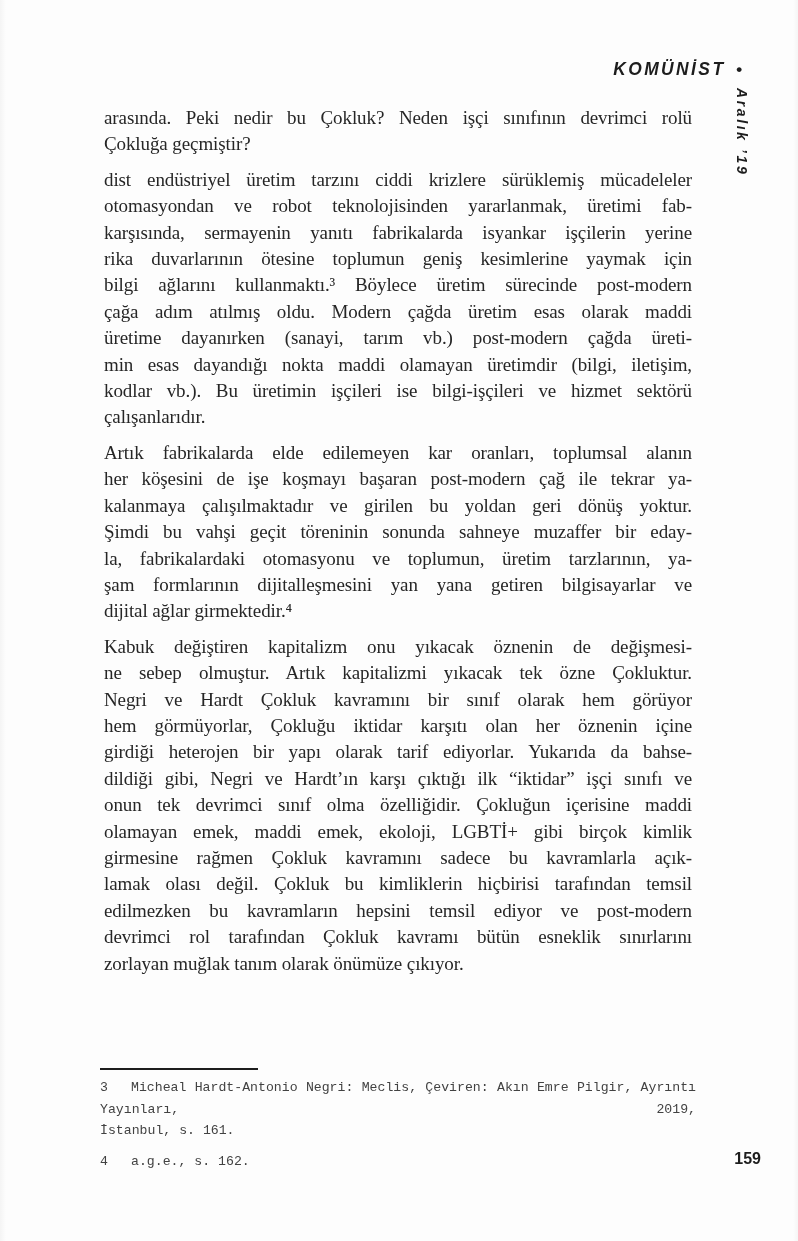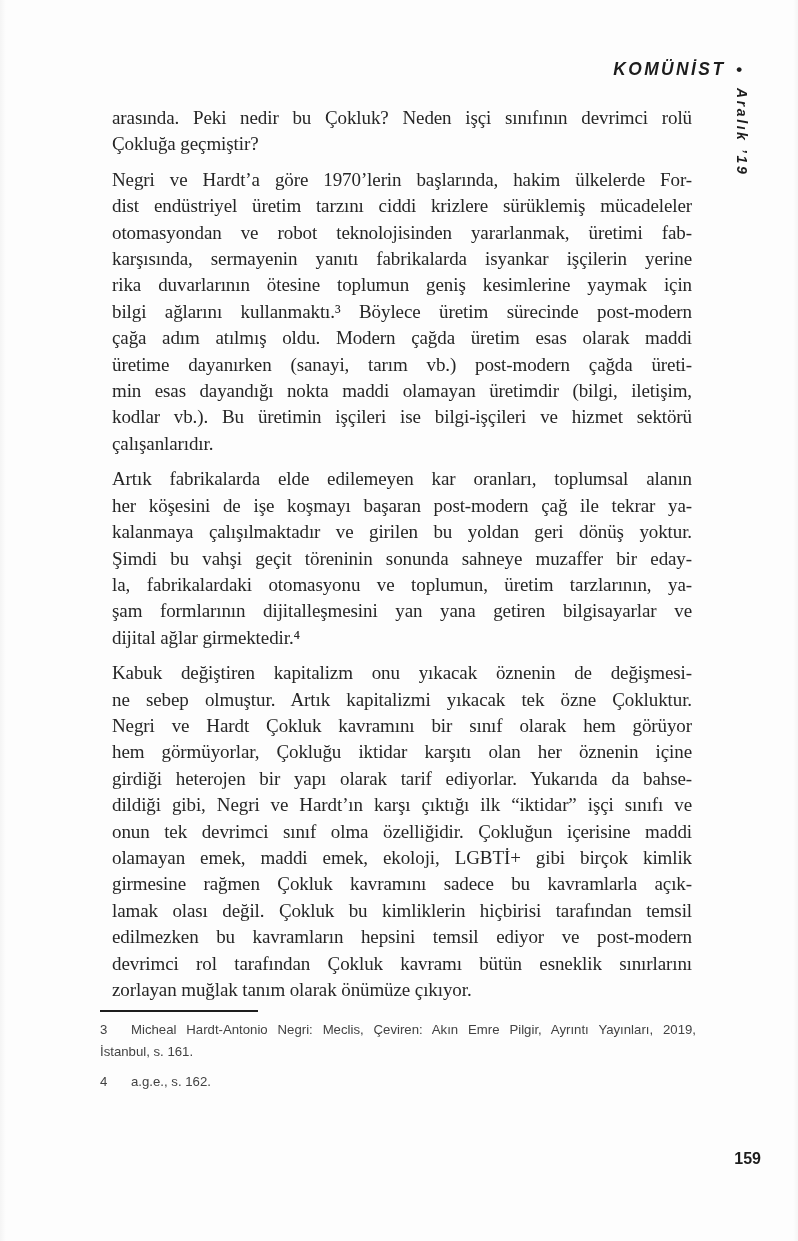--- a/index.html
+++ b/index.html
@@ -42,28 +42,28 @@
   }
 
   
   .article {
     position: absolute; left: 100px; top: 105px; width: 592px;
     color: var(--body-ink, #262626);
     font-size: 19px; line-height: 26.4px;
     letter-spacing: -0.1px;
     overflow: hidden;
   }
-  p.paragraph { margin: 0 0 9px 12px; }
+  p.paragraph { margin: 0 0 9px 4px; }
   .line { display: block; text-align: justify; text-align-last: justify; }
   .line.last { text-align-last: left; }
 
   
   .footnotes {
-    position: absolute; left: 100px; top: 1010px; width: 596px;
-    font-family: Liberation Sans, sans-serif;
+    position: absolute; left: 100px; top: 1068px; width: 596px;
+    font-family: Liberation Mono, monospace;
     font-size: 13.2px; line-height: 21.5px;
     color: var(--fn-ink, #424242);
   }
   .fn-rule {
     width: 158px; height: 0;
     border-top: 2px solid var(--ink, #1d1d1d);
     margin: 0 0 7px 0;
   }
   p.footnote { margin: 0 0 9px 0; }
   .fn-num { display: inline-block; width: 31px; }
@@ -87,21 +87,20 @@
   </div>
 
   <div class="issue-date">Aralık ’19</div>
 
   <main class="article">
       <p class="paragraph">
         <span class="line">arasında. Peki nedir bu Çokluk? Neden işçi sınıfının devrimci rolü</span>
         <span class="line last">Çokluğa geçmiştir?</span>
       </p>
       <p class="paragraph">
-        <span class="line">Negri ve Hardt’a göre 1970’lerin başlarında, hakim ülkelerde For-</span>
         <span class="line">dist endüstriyel üretim tarzını ciddi krizlere sürüklemiş mücadeleler</span>
         <span class="line">otomasyondan ve robot teknolojisinden yararlanmak, üretimi fab-</span>
         <span class="line">karşısında, sermayenin yanıtı fabrikalarda isyankar işçilerin yerine</span>
         <span class="line">rika duvarlarının ötesine toplumun geniş kesimlerine yaymak için</span>
         <span class="line">bilgi ağlarını kullanmaktı.³ Böylece üretim sürecinde post-modern</span>
         <span class="line">çağa adım atılmış oldu. Modern çağda üretim esas olarak maddi</span>
         <span class="line">üretime dayanırken (sanayi, tarım vb.) post-modern çağda üreti-</span>
         <span class="line">min esas dayandığı nokta maddi olamayan üretimdir (bilgi, iletişim,</span>
         <span class="line">kodlar vb.). Bu üretimin işçileri ise bilgi-işçileri ve hizmet sektörü</span>
         <span class="line last">çalışanlarıdır.</span>

